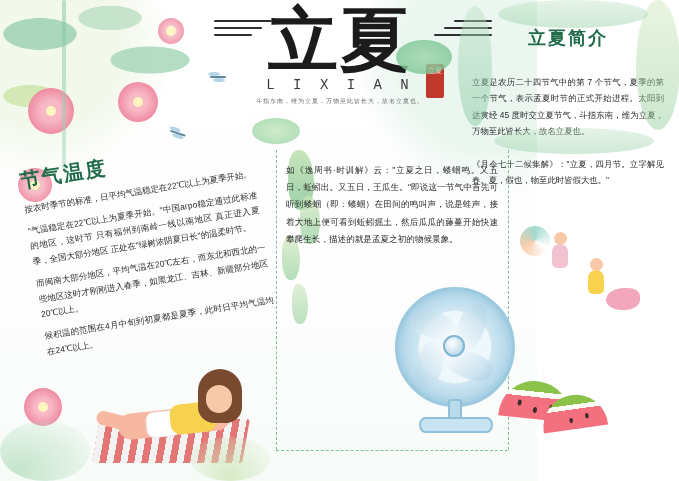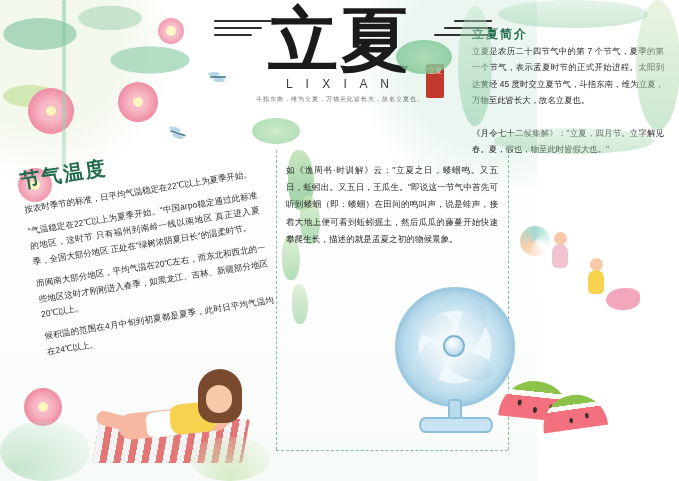--- a/index.html
+++ b/index.html
@@ -53,21 +53,21 @@
   .melon .seed{position:absolute;width:4px;height:6px;border-radius:50%;background:#3b2b2b;}
 
   
   .rule-v{position:absolute;width:0;border-left:1.5px dashed #7fbf9a;}
   .rule-h{position:absolute;height:0;border-top:1.5px dashed #7fbf9a;}
 
   
   .title-wrap{position:absolute;left:228px;top:6px;width:224px;text-align:center;}
   .title-main{font-family:"DejaVu Serif", serif;font-size:70px;line-height:.98;font-weight:700;
     color:#1b1b1b;letter-spacing:2px;}
-  .title-sub{font-size:12px;letter-spacing:5px;color:#3a3a3a;margin-top:2px;font-family:Liberation Sans, sans-serif;}
+  .title-sub{font-size:14px;letter-spacing:5px;color:#3a3a3a;margin-top:2px;font-family:Liberation Mono, monospace;}
   .title-cn{font-size:13px;letter-spacing:2px;color:#222;margin-top:5px;font-weight:700;}
   .title-poem{font-size:6px;color:#6d6d6d;line-height:1.5;margin-top:4px;letter-spacing:1px;}
   .seal{position:absolute;right:8px;top:58px;width:18px;height:34px;background:#c0392b;color:#fff;
     font-size:7px;line-height:1.25;text-align:center;padding:3px 1px;box-sizing:border-box;border-radius:2px;}
   .cloudline{position:absolute;width:62px;height:30px;}
   .cloudline i{display:block;height:2px;background:#2f2f2f;margin-bottom:5px;border-radius:2px;}
 
   
   .panel-title{font-weight:700;color:#1f6b4a;font-family:"DejaVu Serif",serif;}
   .body-text{font-size:8.5px;line-height:1.85;color:#2b2b2b;text-align:justify;}
@@ -77,21 +77,21 @@
   #weather-block .panel-title{font-size:20px;margin-bottom:8px;letter-spacing:2px;}
   #weather-block .body-text p{margin:0 0 6px 0;}
 
   
   #jieqi-block{position:absolute;left:286px;top:162px;width:212px;}
   #jieqi-block .panel-title{font-size:19px;text-align:center;margin-bottom:10px;letter-spacing:2px;}
   #jieqi-block .body-text{font-size:8.6px;line-height:2.0;}
 
   
   #intro-block{position:absolute;left:472px;top:26px;width:192px;}
-  #intro-block .panel-title{font-size:12px;margin-bottom:0;letter-spacing:2px;}
+  #intro-block .panel-title{font-size:18px;text-align:center;margin-bottom:24px;letter-spacing:2px;}
   #intro-block .body-text{font-size:8.4px;line-height:1.95;}
 
   
   .mat{position:absolute;left:96px;bottom:18px;width:150px;height:44px;
     background:repeating-linear-gradient(90deg,#f2f2f2 0 7px,#e2706f 7px 14px);
     transform:skewX(-10deg);border-radius:3px;opacity:.95;}
   .girl-body{position:absolute;left:118px;bottom:46px;width:112px;height:26px;border-radius:14px;background:#f6b8a0;transform:rotate(-6deg);}
   .girl-shirt{position:absolute;left:170px;bottom:48px;width:46px;height:30px;border-radius:10px;background:#f6d24e;transform:rotate(-6deg);}
   .girl-shorts{position:absolute;left:146px;bottom:44px;width:34px;height:26px;border-radius:8px;background:#ffffff;transform:rotate(-6deg);border:1px solid #e8e8e8;box-sizing:border-box;}
   .girl-hair{position:absolute;left:198px;bottom:58px;width:44px;height:54px;border-radius:22px 22px 16px 16px;background:#7a4a2f;}

